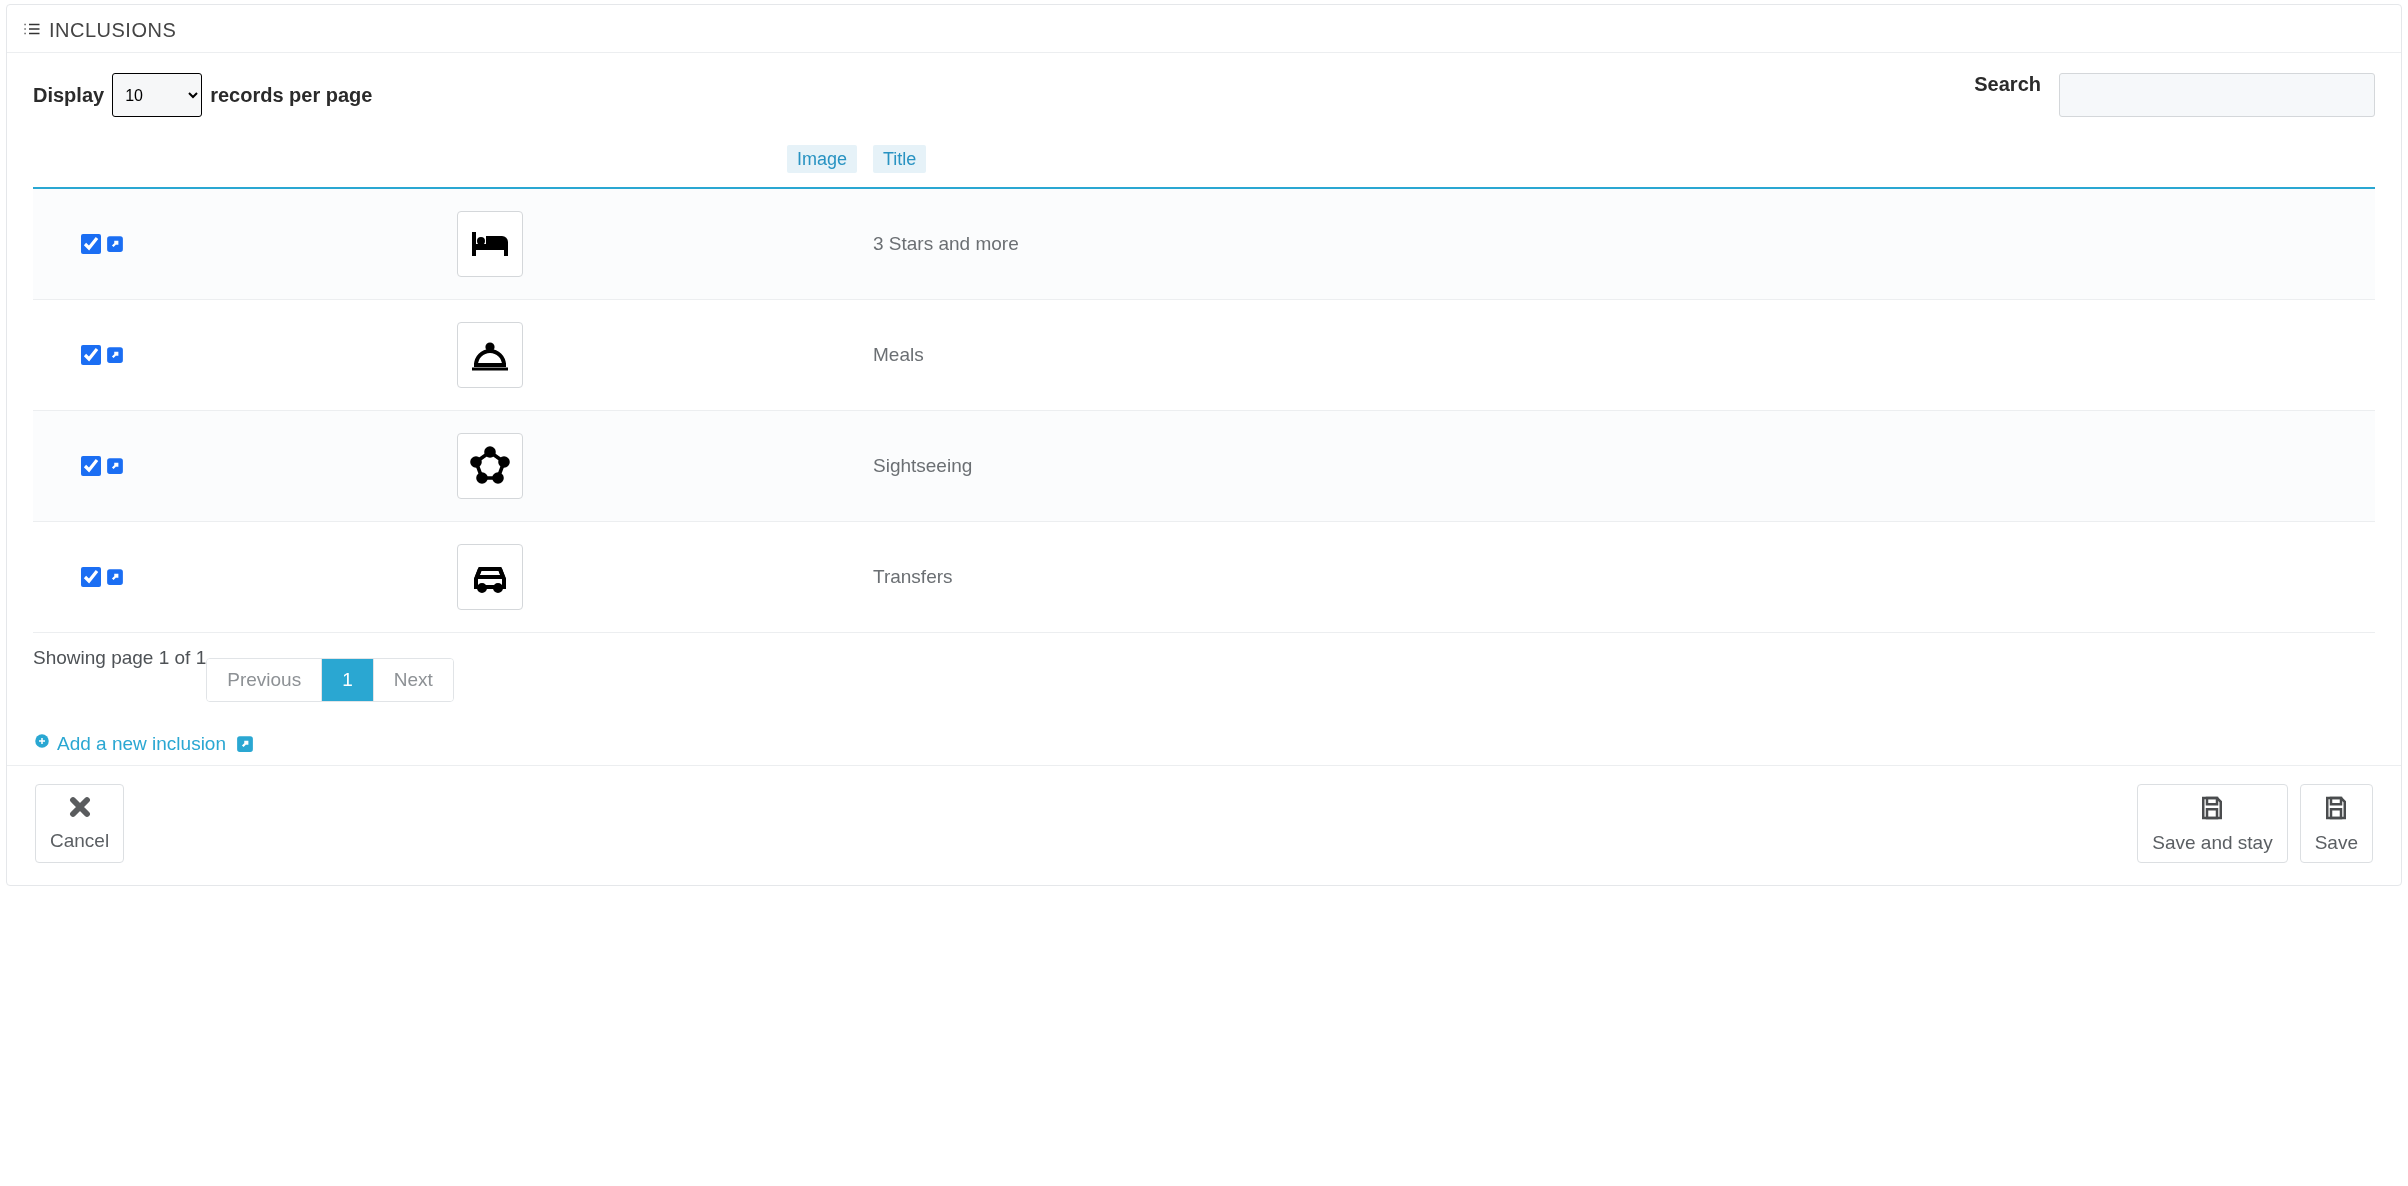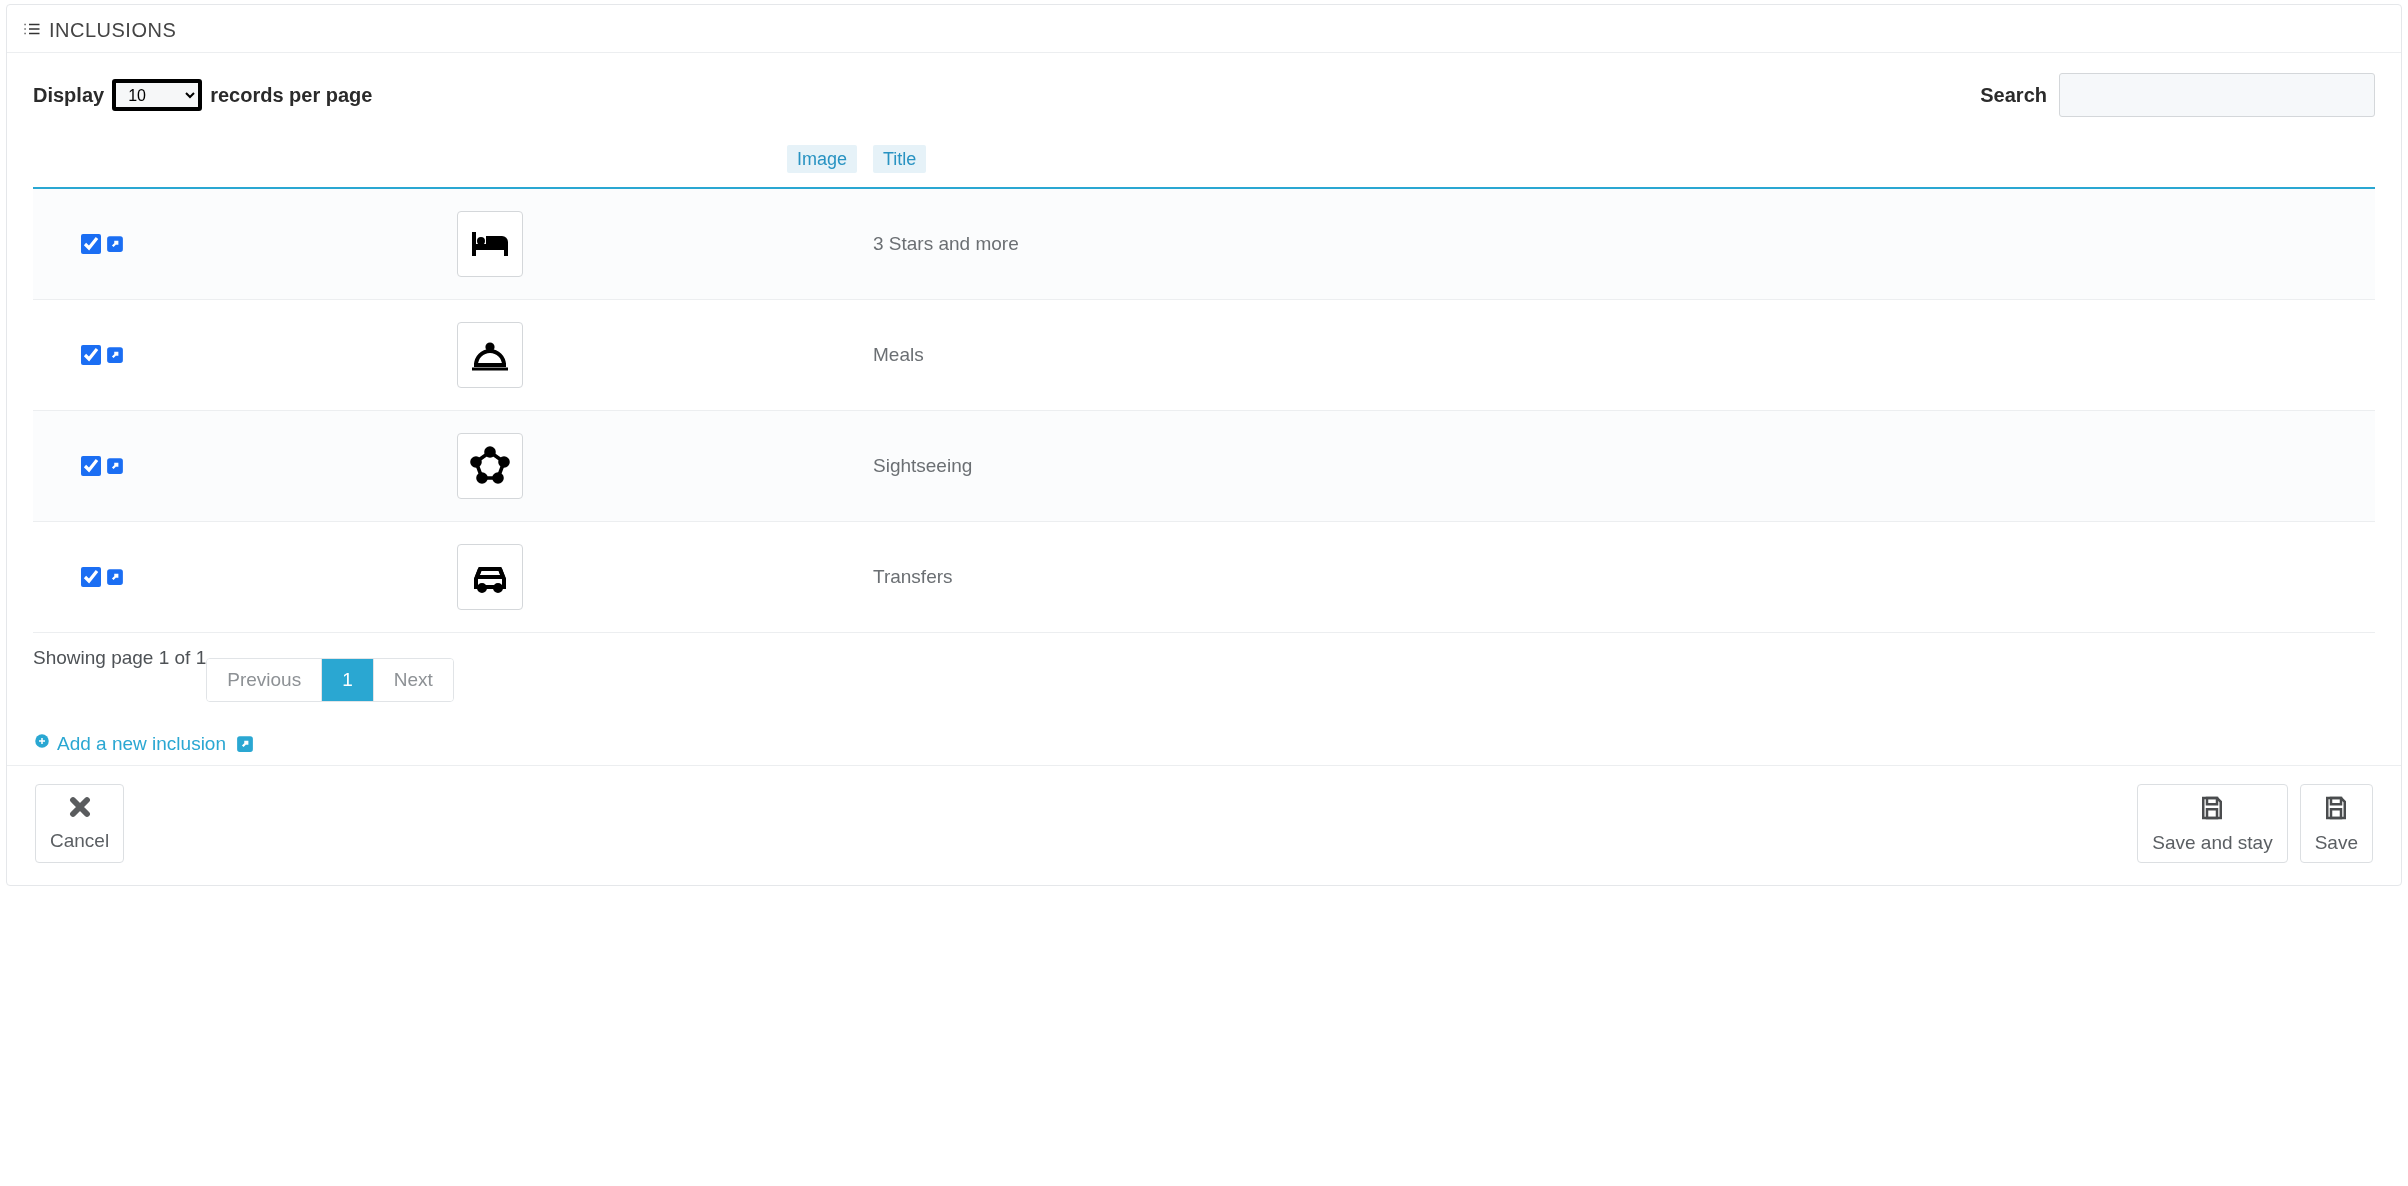--- a/index.html
+++ b/index.html
@@ -5,22 +5,22 @@
   html, body { margin:0; padding:0; font-family: "Helvetica Neue", Arial, sans-serif; background:#fff; color:#2f2f2f; -webkit-font-smoothing:antialiased; }
   .panel { border:1px solid #e5e7ea; border-radius:4px; margin:4px 6px; }
   .panel-header { display:flex; align-items:center; padding:14px 16px 10px 16px; border-bottom:1px solid #eceef0; }
   .panel-header .icon { margin-right:8px; color:#333; }
   .panel-header .title { letter-spacing:0.5px; font-size:20px; color:#444; font-weight:500; }
 
   .panel-body { padding:20px 26px 10px; }
   .topbar { display:flex; align-items:center; justify-content:space-between; margin-bottom:18px; }
   .left-controls { display:flex; align-items:center; gap:8px; font-size:20px; color:#2b2b2b; }
   .left-controls label { font-weight:700; }
-  .records-select { height:32px; width:90px; border:4px solid #000000; border-radius:3px; background:#f6f7f8; font-size:16px; padding:0 8px; }
-  .right-controls { display:flex; align-items:center; gap:12px; }
+  .records-select { height:44px; width:90px; border:1px solid #000000; border-radius:3px; background:#f6f7f8; font-size:16px; padding:0 8px; }
+  .right-controls { display:flex; align-items:flex-start; gap:18px; }
   .search-label { font-size:20px; font-weight:700; color:#2b2b2b; }
   .search-input { height:42px; width:290px; border:1px solid #d4d7da; background:#f6f8fa; border-radius:3px; padding:0 12px; font-size:16px; }
 
   table.data { width:100%; border-collapse:collapse; }
   table.data thead th { text-align:left; font-weight:400; padding:10px 8px 14px; border-bottom:2px solid #2aa7d2; }
   table.data thead th.narrow { width:400px; }
   table.data thead th.img-col { width:400px;text-align:right; }
   .col-label { display:inline-block; background:#e6f2f8; color:#2893c2; padding:4px 10px 3px; border-radius:2px; font-size:18px; }
   table.data tbody tr { border-bottom:1px solid #eceef0; }
   table.data tbody tr:nth-child(odd) { background:#fbfcfd; }

